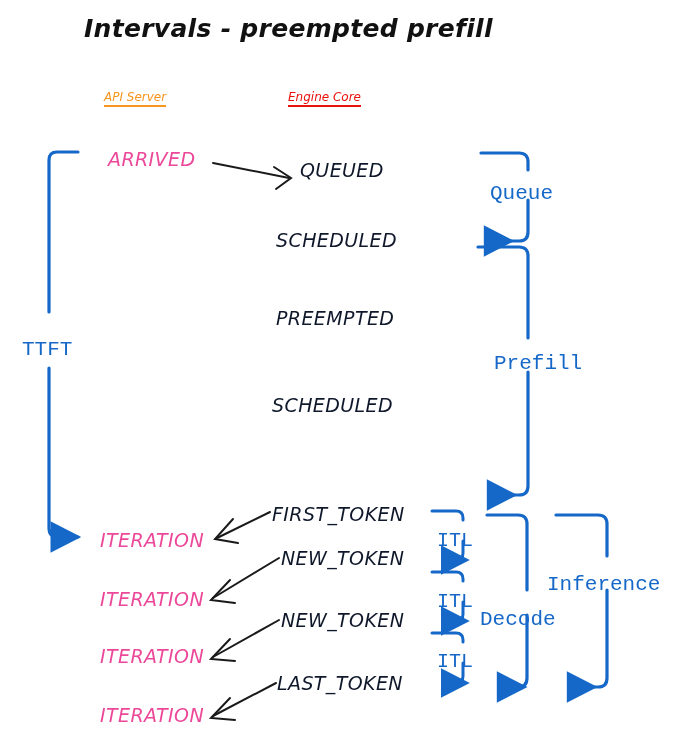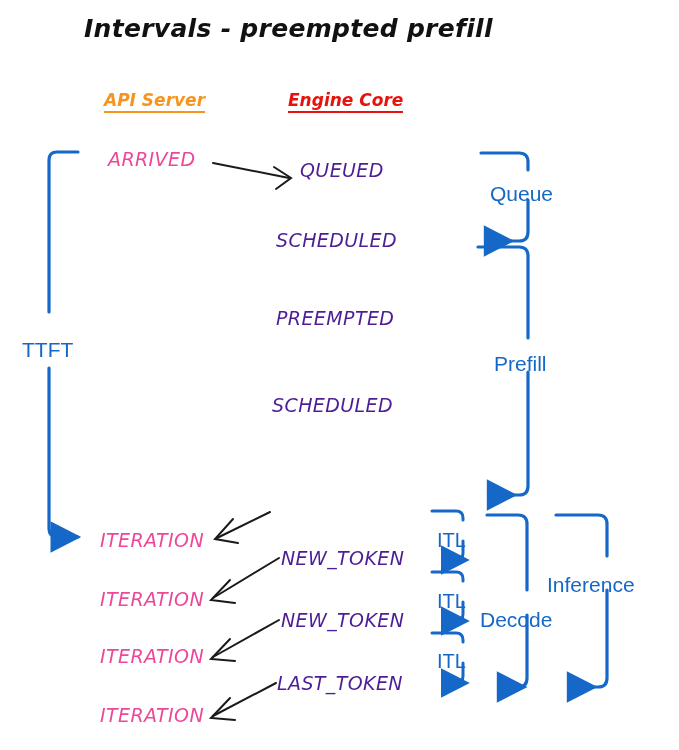--- a/index.html
+++ b/index.html
@@ -25,45 +25,45 @@
     font-size: 25px;
     font-weight: bold;
     font-style: italic;
     letter-spacing: 0.3px;
     color: #111111;
     white-space: nowrap;
   }
   .col-head {
     position: absolute;
     font-family: "DejaVu Sans", sans-serif;
-    font-size: 17px;
+    font-size: 12px;
     font-style: italic;
-    font-weight: 700;
+    font-weight: 400;
     white-space: nowrap;
     border-bottom: 2px solid currentColor;
     padding-bottom: 1px;
   }
   .head-api  { left: 104px; top: 90px;  color: #F7941E; }
   .head-core { left: 288px; top: 90px;  color: #E8120C; }
 
   .state {
     position: absolute;
     font-family: "DejaVu Sans", sans-serif;
     font-size: 19px;
     font-style: italic;
     font-weight: 500;
     letter-spacing: 0.4px;
     white-space: nowrap;
   }
   .orange { color: #ec4899; }
-  .red    { color: #4c1d95; }
+  .red    { color: #0f172a; }
 
   .blu-label {
     position: absolute;
-    font-family: Liberation Sans, sans-serif;
+    font-family: Liberation Mono, monospace;
     font-size: 21px;
     font-style: normal;
     font-weight: 400;
     color: #1668C8;
     white-space: nowrap;
   }
   .blu-label.small { font-size: 20px; }
 
   
   svg.overlay {
@@ -154,20 +154,21 @@
   <div class="state orange" style="left:108px; top:148px;">ARRIVED</div>
   <div class="state orange" style="left:100px; top:529px;">ITERATION</div>
   <div class="state orange" style="left:100px; top:588px;">ITERATION</div>
   <div class="state orange" style="left:100px; top:645px;">ITERATION</div>
   <div class="state orange" style="left:100px; top:704px;">ITERATION</div>
 
   <div class="state red" style="left:300px; top:159px;">QUEUED</div>
   <div class="state red" style="left:276px; top:229px;">SCHEDULED</div>
   <div class="state red" style="left:276px; top:307px;">PREEMPTED</div>
   <div class="state red" style="left:272px; top:394px;">SCHEDULED</div>
+  <div class="state red" style="left:272px; top:503px;">FIRST_TOKEN</div>
   <div class="state red" style="left:281px; top:547px;">NEW_TOKEN</div>
   <div class="state red" style="left:281px; top:609px;">NEW_TOKEN</div>
   <div class="state red" style="left:277px; top:672px;">LAST_TOKEN</div>
 
   <div class="blu-label" style="left:22px; top:338px;">TTFT</div>
   <div class="blu-label" style="left:490px; top:182px;">Queue</div>
   <div class="blu-label" style="left:494px; top:352px;">Prefill</div>
   <div class="blu-label small" style="left:437px; top:529px;">ITL</div>
   <div class="blu-label small" style="left:437px; top:590px;">ITL</div>
   <div class="blu-label small" style="left:437px; top:650px;">ITL</div>

